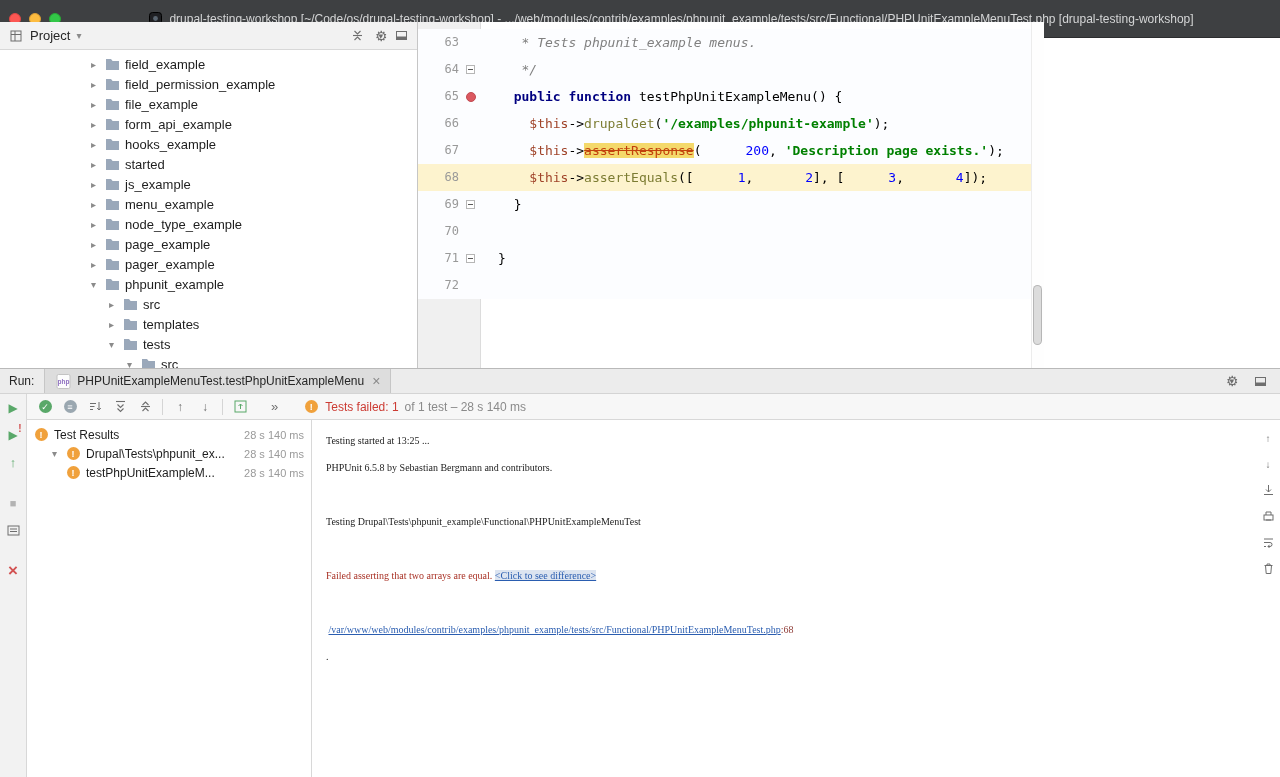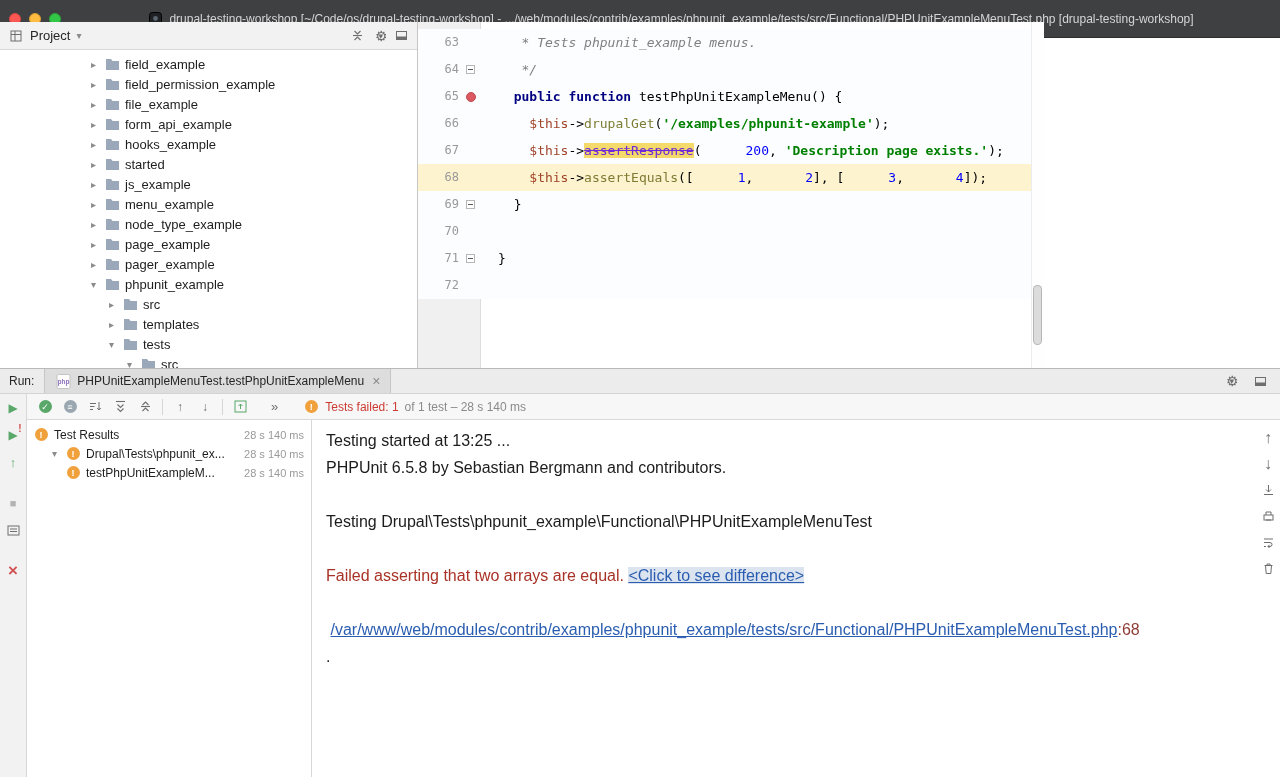--- a/index.html
+++ b/index.html
@@ -44,21 +44,21 @@
   .gicon{width:15px;height:15px;flex:none;display:inline-flex;align-items:center;justify-content:center;}
   .gball{width:10px;height:10px;border-radius:50%;background:#db5860;display:inline-block;border:1px solid #c14b52;}
   .code{flex:1;white-space:pre;padding-left:17px;overflow:hidden;}
   .c-com{color:#808080;font-style:italic;}
   .c-kw{color:#000080;font-weight:bold;}
   .c-pl{color:#000;}
   .c-var{color:#a0442a;}
   .c-fn{color:#7c7c33;}
   .c-str{color:#008000;font-weight:bold;}
   .c-num{color:#0000ff;margin-left:44px;}
-  .c-dep{color:#6d28d9;background:#f4d96b;text-decoration:line-through;}
+  .c-dep{color:#c2410c;background:#f4d96b;text-decoration:line-through;}
 
   
   .run{position:absolute;top:368px;left:0;width:1280px;height:409px;border-top:1px solid #b9b9b9;
        display:flex;flex-direction:column;background:#fff;}
   .run-tabbar{height:25px;flex:none;background:#ececec;border-bottom:1px solid #d4d4d4;
               display:flex;align-items:center;font-size:12px;color:#262626;}
   .run-label{padding:0 10px 0 9px;}
   .run-tab{height:100%;display:flex;align-items:center;gap:6px;padding:0 10px;background:#dddddd;
            border-left:1px solid #c6c6c6;border-right:1px solid #c6c6c6;}
   .tab-close{color:#8a8a8a;font-size:14px;line-height:10px;margin-left:2px;}
@@ -78,21 +78,21 @@
   .st-fail{color:#cc3b33;}
   .st-rest{color:#8a8a8a;}
 
   .content-row{flex:1;display:flex;min-height:0;}
   .test-tree{width:285px;flex:none;border-right:1px solid #d8d8d8;background:#fff;padding-top:5px;overflow:hidden;}
   .tt-row{height:19px;display:flex;align-items:center;gap:5px;padding-right:7px;font-size:12px;cursor:default;}
   .tt-label{white-space:nowrap;overflow:hidden;text-overflow:ellipsis;color:#1e1e1e;}
   .tt-time{margin-left:auto;color:#9a9a9a;font-size:11px;flex:none;}
 
   .console{flex:1;position:relative;background:#fff;padding:7px 44px 0 14px;overflow:hidden;
-           font-family:Liberation Sans, sans-serif;font-size:16px;}
+           font-family:Liberation Serif, serif;font-size:10px;}
   .con-line{height:27px;line-height:27px;white-space:pre;overflow:hidden;}
   .t-plain{color:#1c1c1c;}
   .t-err{color:#a93226;}
   .t-link{color:#2a5db0;text-decoration:underline;cursor:pointer;}
   .t-lnum{color:#8f3b36;}
   .t-difflink{color:#2a5db0;text-decoration:underline;background:#dce4f0;cursor:pointer;}
   .console-icons{position:absolute;right:4px;top:10px;display:flex;flex-direction:column;align-items:center;gap:10px;}
 
   
   .icon{display:inline-flex;width:16px;height:16px;align-items:center;justify-content:center;flex:none;font-style:normal;}

